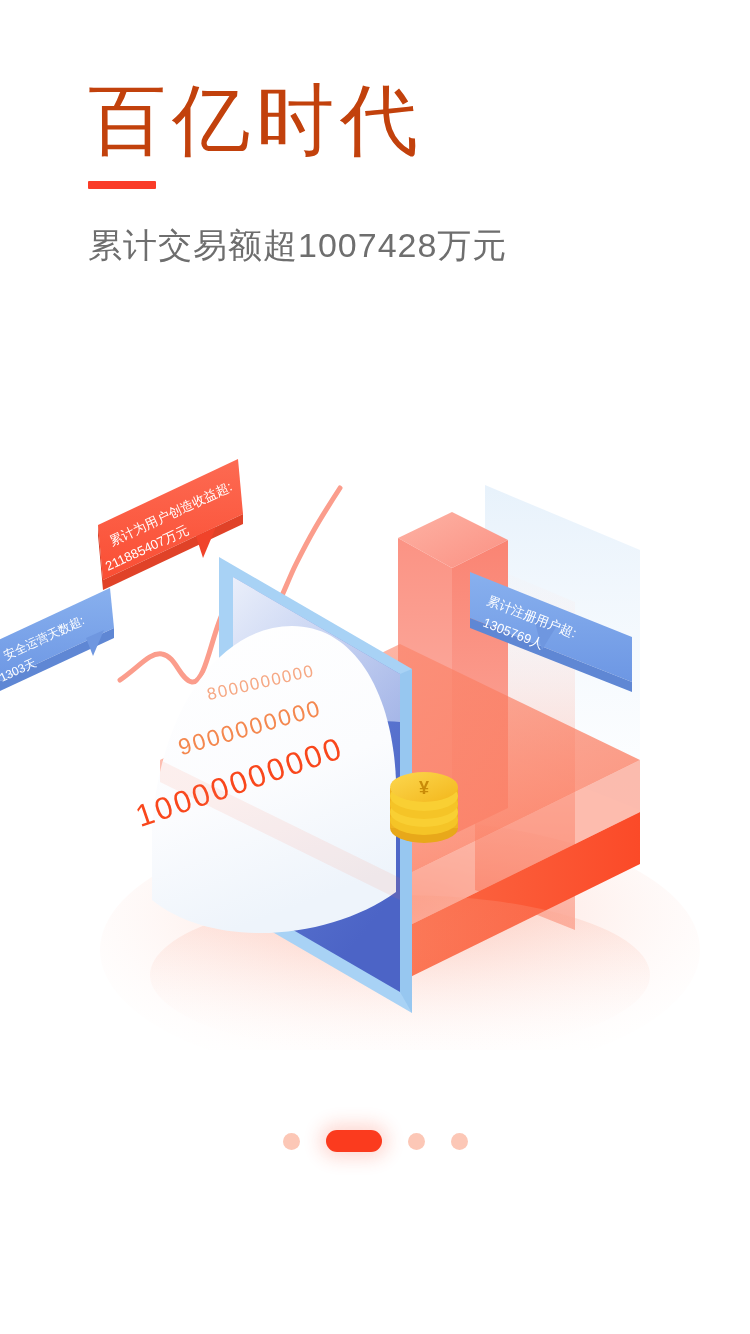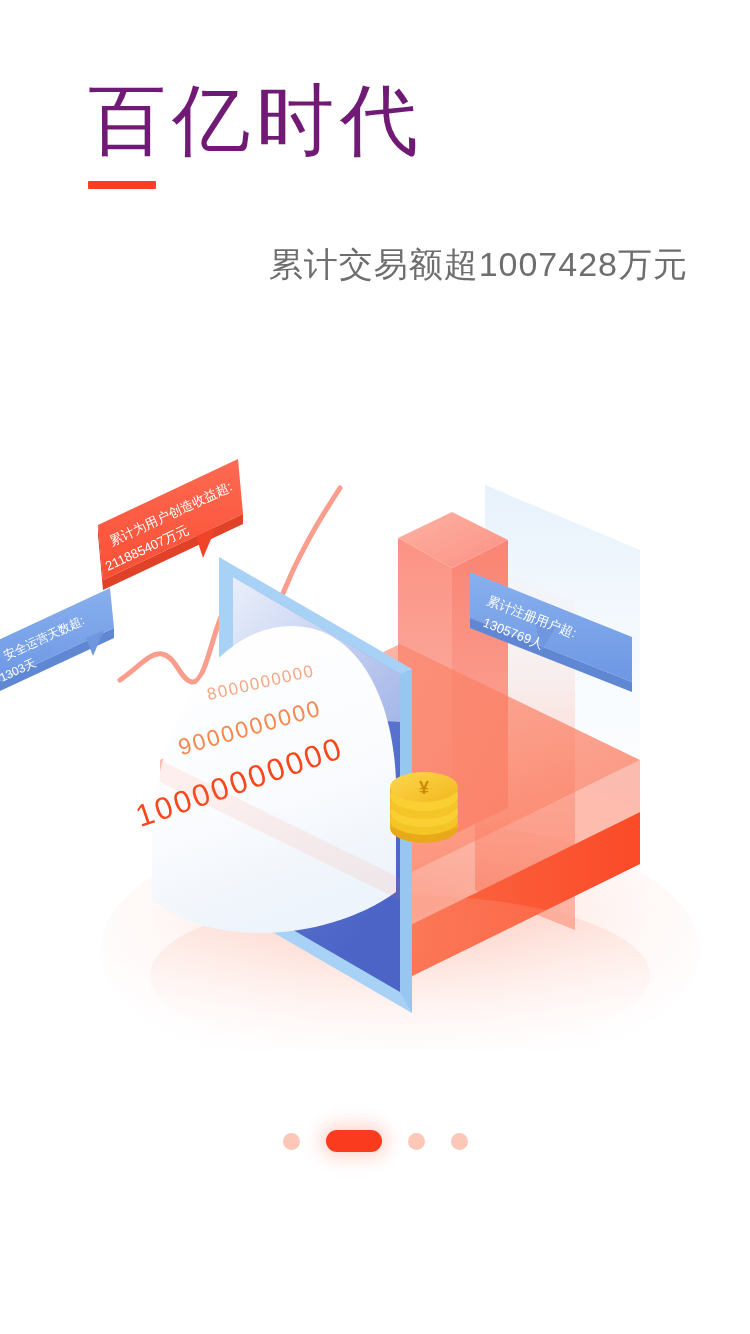--- a/index.html
+++ b/index.html
@@ -8,29 +8,29 @@
     background:#ffffff;
     font-family:"Liberation Sans","DejaVu Sans",sans-serif;
     overflow:hidden;
   }
   #page{ position:relative; width:750px; height:1334px; background:#fff; overflow:hidden; }
 
   
   .hdr{ position:absolute; left:88px; top:80px; width:600px; }
   .title{
     font-family:"Liberation Serif","DejaVu Serif",serif;
-    font-size:78px; line-height:1.06; color:#701a75;
+    font-size:78px; line-height:1.06; color:#c2410c;
     letter-spacing:6px; font-weight:400; white-space:nowrap;
   }
   .accent{
     margin-top:18px; width:68px; height:8px; background:#fa3c28; border-radius:1px;
   }
   .subtitle{
-    margin-top:53px; font-size:34px; color:#6e6e6e; letter-spacing:1px;
-    font-weight:300; white-space:nowrap;text-align:right;
+    margin-top:34px; font-size:34px; color:#6e6e6e; letter-spacing:1px;
+    font-weight:300; white-space:nowrap;
   }
 
   
   .stage{ position:absolute; left:0; top:430px; width:750px; height:620px; }
   .stage svg{ display:block; width:750px; height:620px; }
 
   
   .pager{
     position:absolute; left:0; top:1118px; width:750px; height:46px;
     display:flex; align-items:center; justify-content:center; gap:26px;

